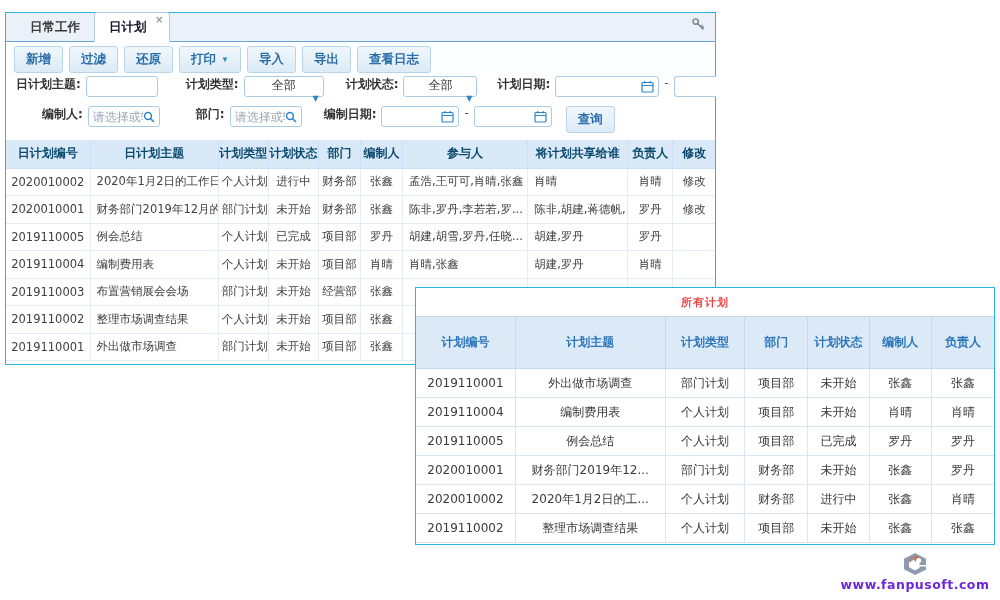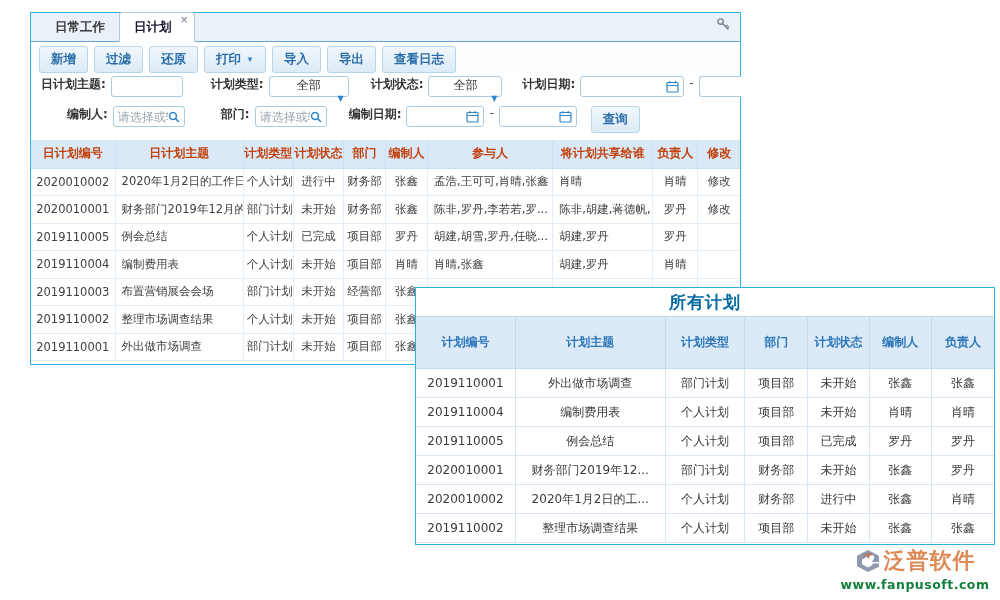--- a/index.html
+++ b/index.html
@@ -1,21 +1,21 @@
 <!DOCTYPE html>
 <html><head>
 <meta charset="utf-8">
 <style>
   * { box-sizing: border-box; margin: 0; padding: 0; }
   html,body { width:1000px; height:600px; background:#fff; overflow:hidden;
     font-family:"DejaVu Sans","Liberation Sans",sans-serif; }
   .panel { position:absolute; background:#fff; border:1px solid #2BB2E2; }
 
   
-  .left-panel { left:5px; top:12px; width:711px; height:353px;margin-left:25px; }
+  .left-panel { left:5px; top:12px; width:711px; height:353px; }
   .tabstrip { height:29px; background:#EAF1F8; border-bottom:1px solid #6BA3D6;
     display:flex; align-items:flex-end; padding-left:10px; }
   .tab { padding:6px 14px 5px; font-size:12.5px; font-weight:bold; color:#3A3A3A; cursor:pointer; }
   .tab.active { background:#fff; border:1px solid #AECBE2; border-bottom:1px solid #fff;
     margin-bottom:-1px; border-radius:3px 3px 0 0; color:#15152E; position:relative; padding-right:22px; }
   .tab-close { position:absolute; top:1px; right:5px; font-size:10px; color:#8E99A5; }
   .key-btn { margin-left:auto; margin-right:10px; align-self:center; margin-bottom:4px; cursor:pointer; }
 
   .toolbar { height:34px; display:flex; align-items:center; gap:6px; padding-left:8px;
     background:#FCFEFF; }
@@ -30,47 +30,47 @@
     display:inline-flex; align-items:center; padding:0 4px; font-size:12px; color:#333; }
   .fld input { border:none; outline:none; width:100%; font-size:12px; font-family:inherit; color:#333; }
   .fld input::placeholder { color:#9AA7B3; }
   .fld .icon-right { margin-left:auto; flex:0 0 auto; }
   .dash { margin:0 5px; color:#555; }
   .sel { justify-content:space-between; cursor:pointer;flex-direction:column; }
   .cut { flex:1; border-right:none; border-radius:3px 0 0 3px; margin-right:-1px; }
 
   table { border-collapse:collapse; table-layout:fixed; }
   .grid { width:709px; margin-top:4px; font-size:11.5px; }
-  .grid th { background:#D9E9F8; color:#c2410c; font-weight:bold; font-size:12px; height:28px;
+  .grid th { background:#D9E9F8; color:#0c4a6e; font-weight:bold; font-size:12px; height:28px;
     border:1px solid #CBE0F2; border-top:none; white-space:nowrap; overflow:hidden; }
   .grid td { height:27.5px; border:1px solid #E2EDF8; color:#404040; text-align:center;
     white-space:nowrap; overflow:hidden; padding:0 3px; }
   .grid th:first-child, .grid td:first-child { border-left:none; }
   .grid th:last-child, .grid td:last-child { border-right:none; }
   .c-link { color:#2F85D5; cursor:pointer; }
   .c-cyan { color:#3EB7E9; cursor:pointer; }
   .al { text-align:left !important; padding-left:6px !important; }
 
   
   .right-panel { left:415px; top:287px; width:580px; height:258px; z-index:10; }
-  .rp-title { height:28px; line-height:29px; text-align:center; font-size:17px; font-weight:bold;
-    color:#0369a1; letter-spacing:1px; }
+  .rp-title { height:28px; line-height:29px; text-align:center; font-size:11px; font-weight:bold;
+    color:#ef4444; letter-spacing:1px; }
   .rp-table { width:100%; font-size:12px; }
   .rp-table th { background:#DCEAF8; color:#2B75B9; font-weight:bold; height:52px;
     border:1px solid #C3D9EE; padding:0 3px; }
   .rp-table td { height:29px; border:1px solid #D9E6F4; color:#3A3A3A; text-align:center;
     white-space:nowrap; overflow:hidden; padding:0 3px; }
   .rp-table th:first-child, .rp-table td:first-child { border-left:none; }
   .rp-table th:last-child, .rp-table td:last-child { border-right:none; }
 
   
   .logo { position:absolute; right:10px; bottom:8px; width:150px; text-align:center; }
   .logo-row { display:flex; align-items:center; justify-content:center; gap:3px; }
   .logo-name { font-size:22px; font-weight:bold; color:#DD8A57; letter-spacing:1px; }
-  .logo-url { font-size:12.5px; font-weight:bold; color:#15803d; letter-spacing:0.5px; margin-top:1px; }
+  .logo-url { font-size:12.5px; font-weight:bold; color:#6d28d9; letter-spacing:0.5px; margin-top:1px; }
 </style>
 </head>
 <body>
 
 <div class="panel left-panel">
 
   <div class="tabstrip">
     <div class="tab">日常工作</div>
     <div class="tab active">
       <span>日计划</span>
@@ -361,16 +361,15 @@
 </div>
 
 <div class="logo">
   <div class="logo-row">
     <svg width="26" height="24" viewBox="0 0 26 24">
       <path fill="#8E9AAD" d="M13 1 L24 6.8 V13 H17.5 V9.6 L13 7.2 L7 10.4 V15.2 L13 18.4 L17.5 16 V14.6 H24 V17.8 L13 23 L2 17.2 V6.8 Z"></path>
       <path fill="#D2603F" d="M15.5 4.2 A6.2 6.2 0 0 0 7.8 10.8 A8.3 8.3 0 0 1 15.5 4.2 Z"></path>
       <circle cx="15" cy="7.2" r="2.6" fill="#D2603F"></circle>
       <circle cx="16.6" cy="8.6" r="2.6" fill="#fff"></circle>
     </svg>
-    <span class="logo-name">泛普软件</span>
   </div>
   <div class="logo-url">www.fanpusoft.com</div>
 </div>
 
 </body></html>

